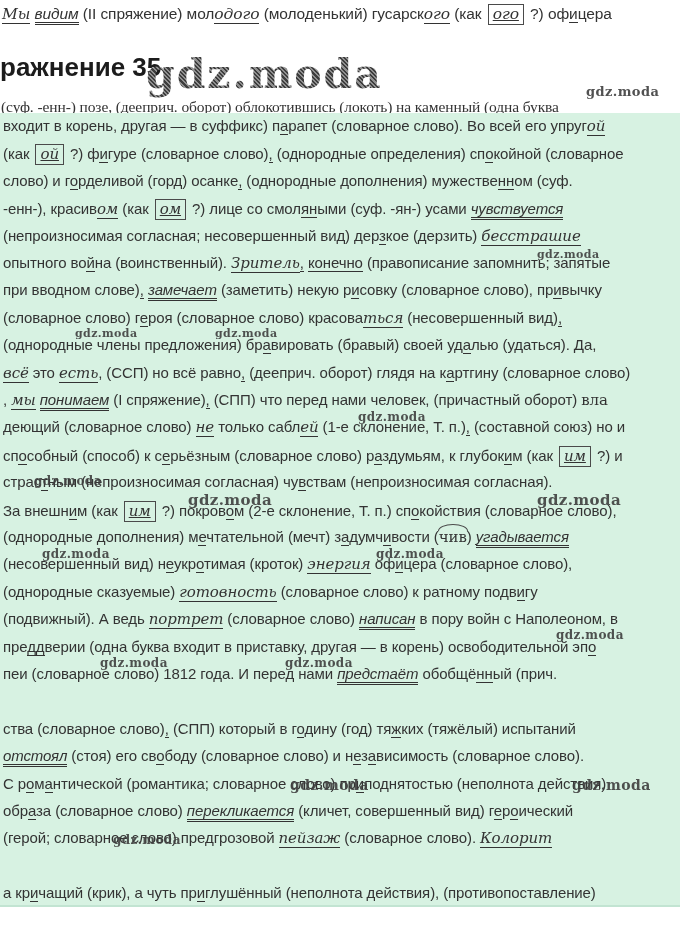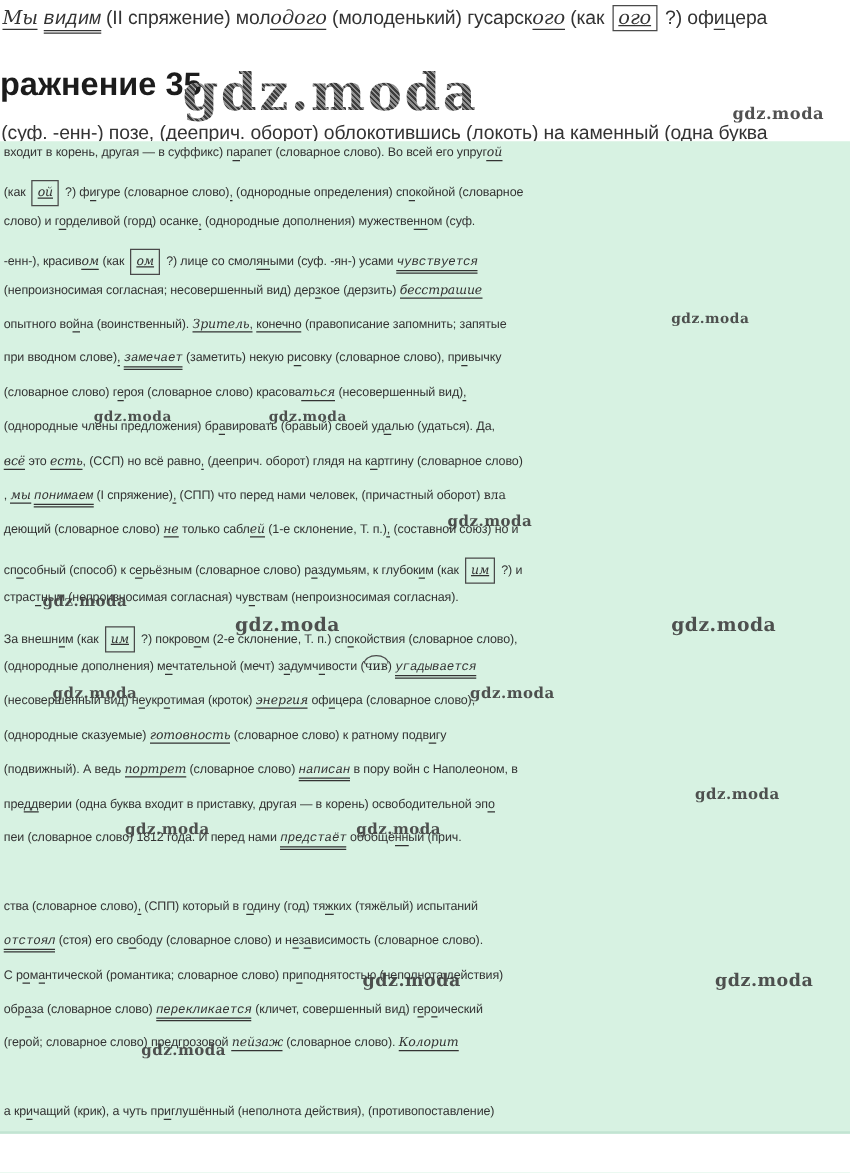--- a/index.html
+++ b/index.html
@@ -17,30 +17,30 @@
     font-size:26px;font-weight:700;color:#1c1c1c;letter-spacing:0;
     font-family:"Liberation Sans",sans-serif;
   }
   .wm-big{
     position:absolute;top:50px;left:146px;
     font-family:"DejaVu Serif",serif;font-weight:bold;font-size:41px;letter-spacing:2px;
     background:repeating-linear-gradient(45deg,#3d3d3d 0 1.5px,#909090 1.5px 3px);
     -webkit-background-clip:text;background-clip:text;color:transparent;
   }
   
-  .clip-top{position:absolute;top:96px;left:1px;right:0;height:17px;overflow:hidden;}
+  .clip-top{position:absolute;top:96px;left:1px;right:0;height:17px;overflow:hidden;font-family:Liberation Serif, serif;}
   
   .green{
     position:absolute;top:113px;left:0;width:680px;height:792px;overflow:hidden;
     border-bottom:2px solid #c2e4d2;
   }
-  .green .tl{position:absolute;left:3px;white-space:nowrap;font-size:10px;letter-spacing:-0.1px;text-align:right;}
+  .green .tl{position:absolute;left:3px;white-space:nowrap;font-size:15px;letter-spacing:-0.1px;text-align:right;}
   
   .iu{font-style:italic;font-family:"DejaVu Serif",serif;border-bottom:1.4px solid currentColor;}
-  .du{font-style:italic;font-family:Liberation Mono, monospace;border-bottom:3.5px double currentColor;}
+  .du{font-style:italic;font-family:Liberation Sans, sans-serif;border-bottom:3.5px double currentColor;}
   .u{border-bottom:1.4px solid currentColor;}
   .it{font-family:"DejaVu Serif",serif;}
   .box{
     display:inline-block;border:1.4px solid #4a4a4a;padding:0 4px;margin:0 2px;
     font-style:italic;font-family:"DejaVu Serif",serif;text-decoration:underline;
     line-height:19px;
   }
   .arc{font-family:"DejaVu Serif",serif;position:relative;}
   .arc::before{
     content:"";position:absolute;left:-1px;right:-1px;top:-4px;height:6px;

